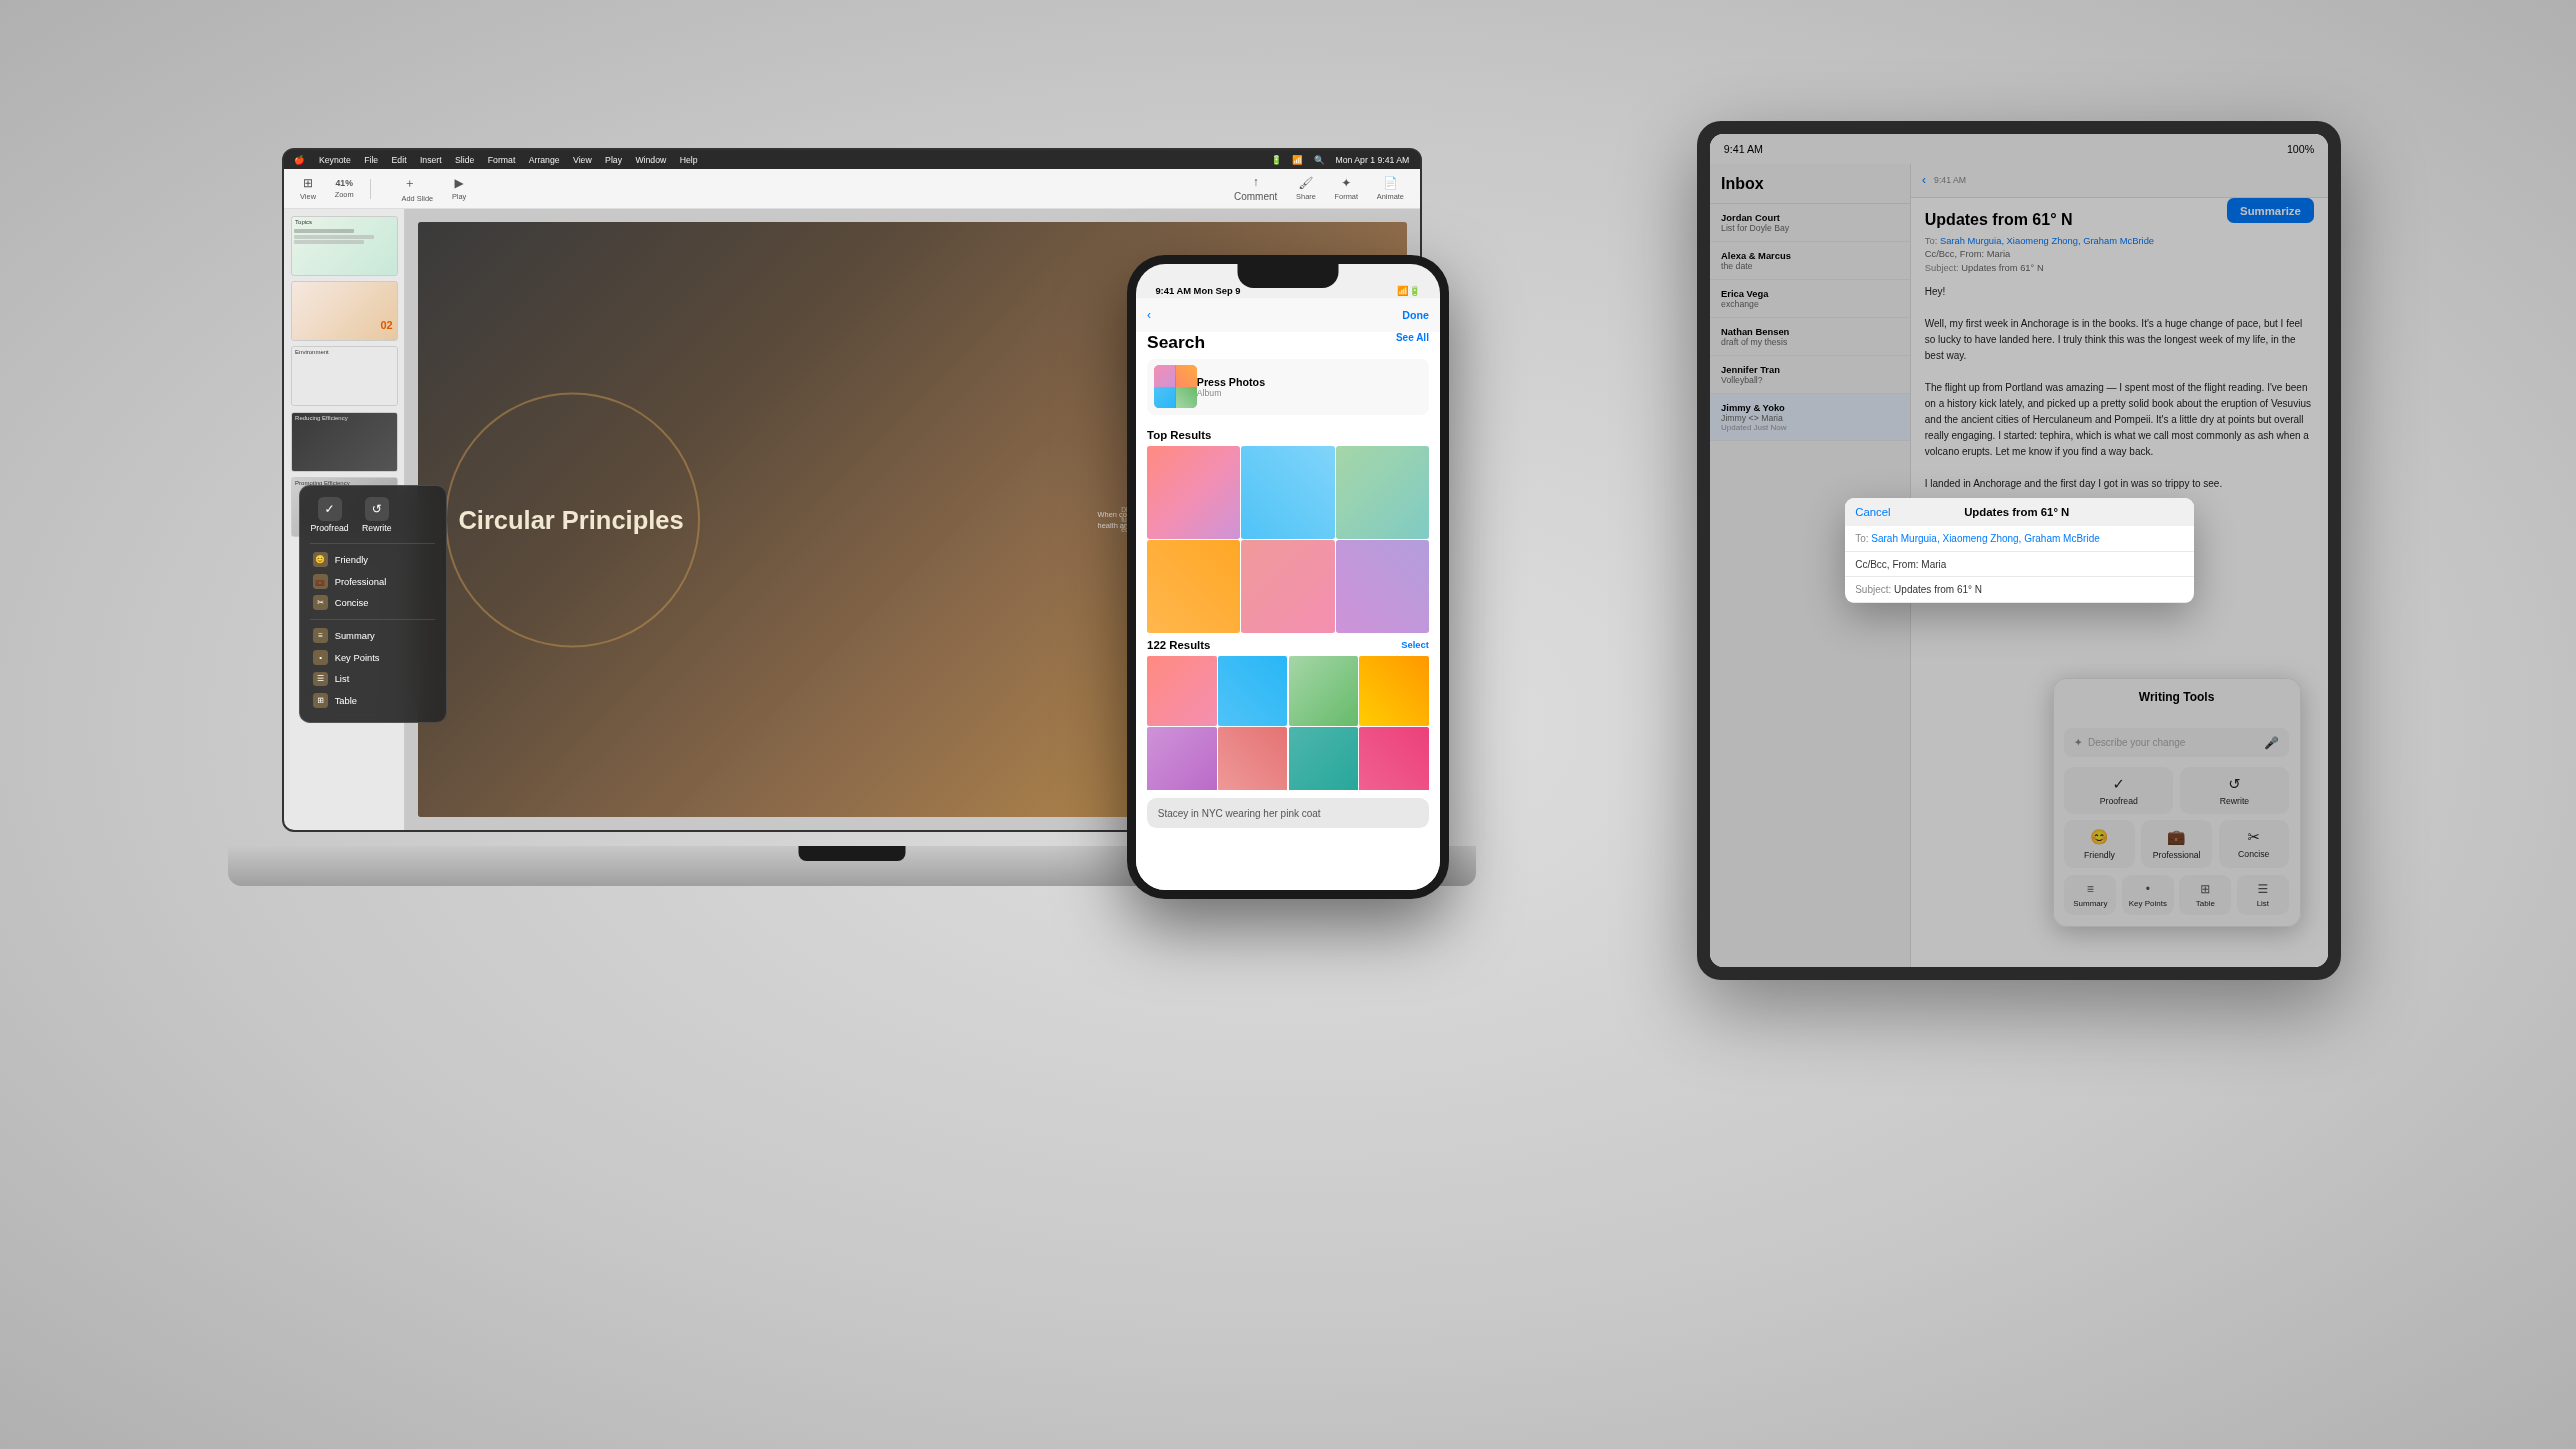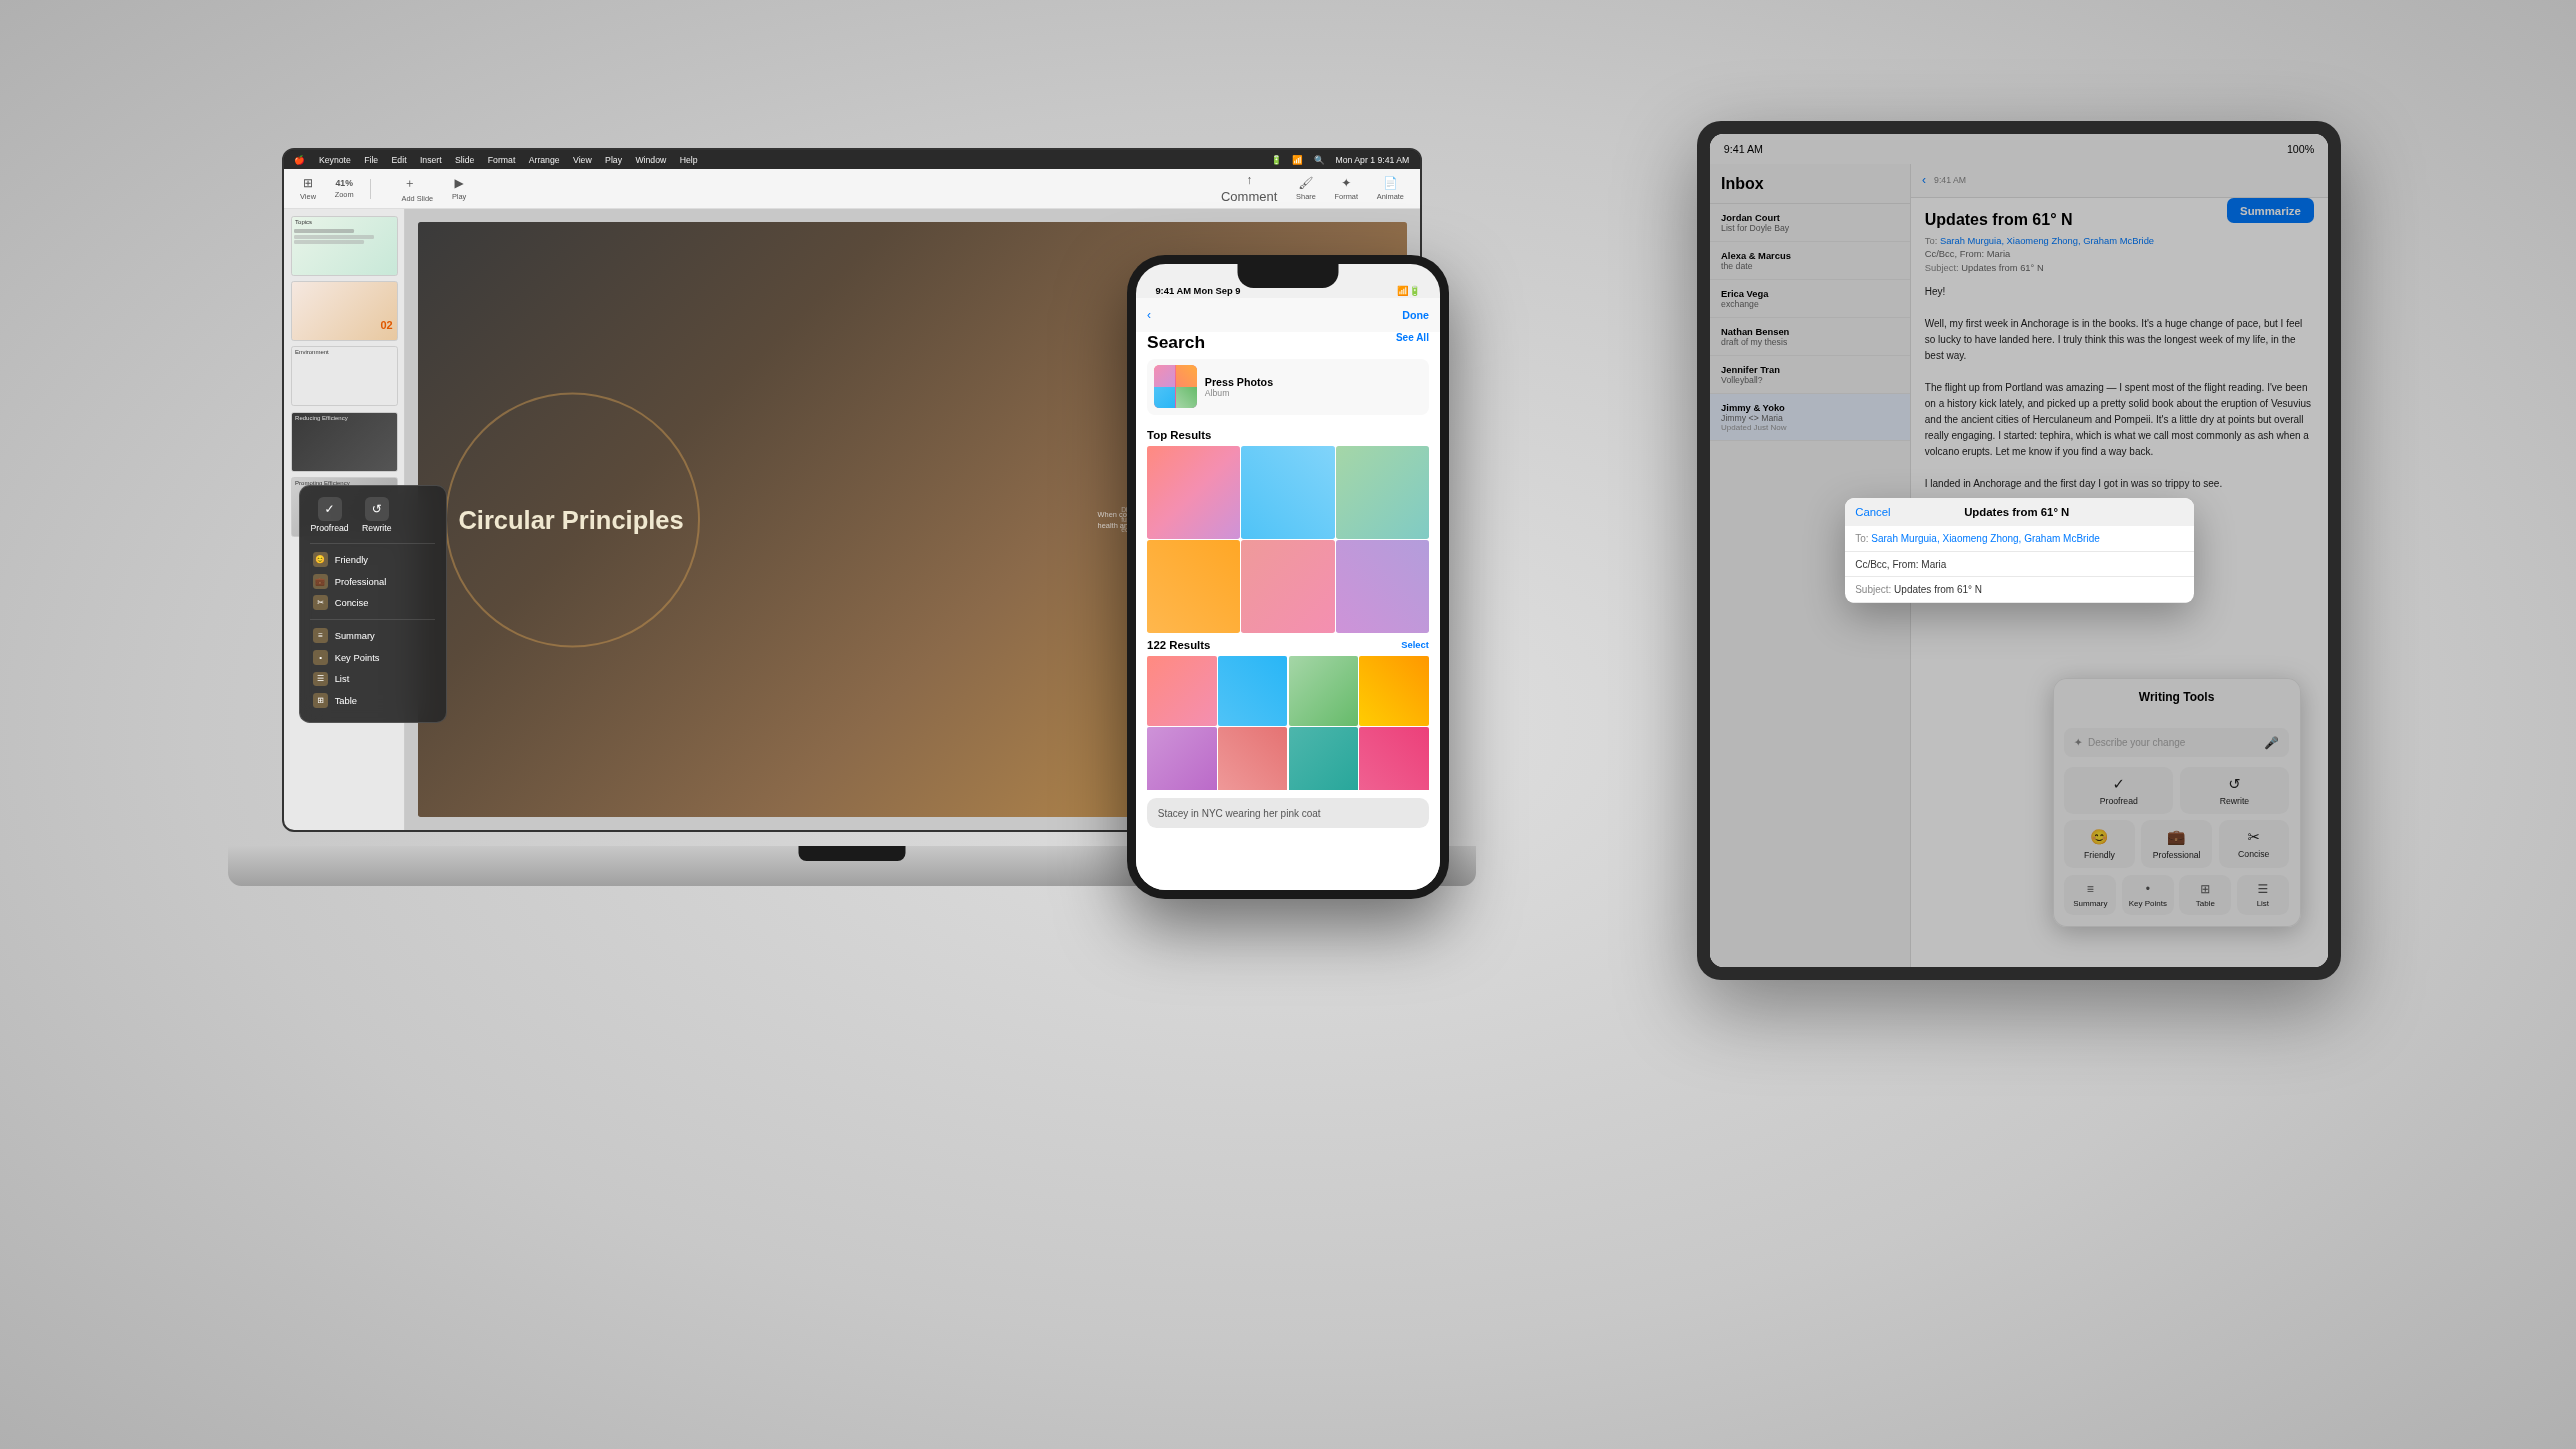--- a/index.html
+++ b/index.html
@@ -502,21 +502,20 @@
       gap: 8px;
     }
     .photos-back { color: #007aff; font-size: 12px; }
     .photos-done { color: #007aff; font-size: 10.7px; font-weight: 600; margin-left: auto; }
     .search-title { font-size: 17.4px; font-weight: 700; padding: 0 10.7px; margin-bottom: 5.4px; }
     .see-all { color: #007aff; font-size: 10px; float: right; }
     .album-result {
       margin: 0 10.7px 8px;
       display: flex;
       align-items: center;
-      gap: 8px;
       background: #f8f8f8;
       border-radius: 8px;
       padding: 6.7px;
     }
     .album-thumb {
       width: 43px;
       height: 43px;
       background: linear-gradient(135deg, #ff8a80, #f06292, #ba68c8);
       border-radius: 5.4px;
       display: flex;
@@ -671,21 +670,21 @@
             <span class="toolbar-icon">＋</span>
             <span style="font-size:7.4px;margin-left:15px;">Add Slide</span>
           </div>
           <div class="toolbar-btn">
             <span class="toolbar-icon">▶</span>
             <span style="font-size:7.4px;">Play</span>
           </div>
           <div style="flex:1;"></div>
           <div class="toolbar-btn">
             <span class="toolbar-icon">↑</span>
-            <span style="font-size:13px;">Comment</span>
+            <span style="font-size:10px;">Comment</span>
           </div>
           <div class="toolbar-btn">
             <span class="toolbar-icon">🖌</span>
             <span style="font-size:7.4px;">Share</span>
           </div>
           <div class="toolbar-btn">
             <span class="toolbar-icon">✦</span>
             <span style="font-size:7.4px;">Format</span>
           </div>
           <div class="toolbar-btn">

